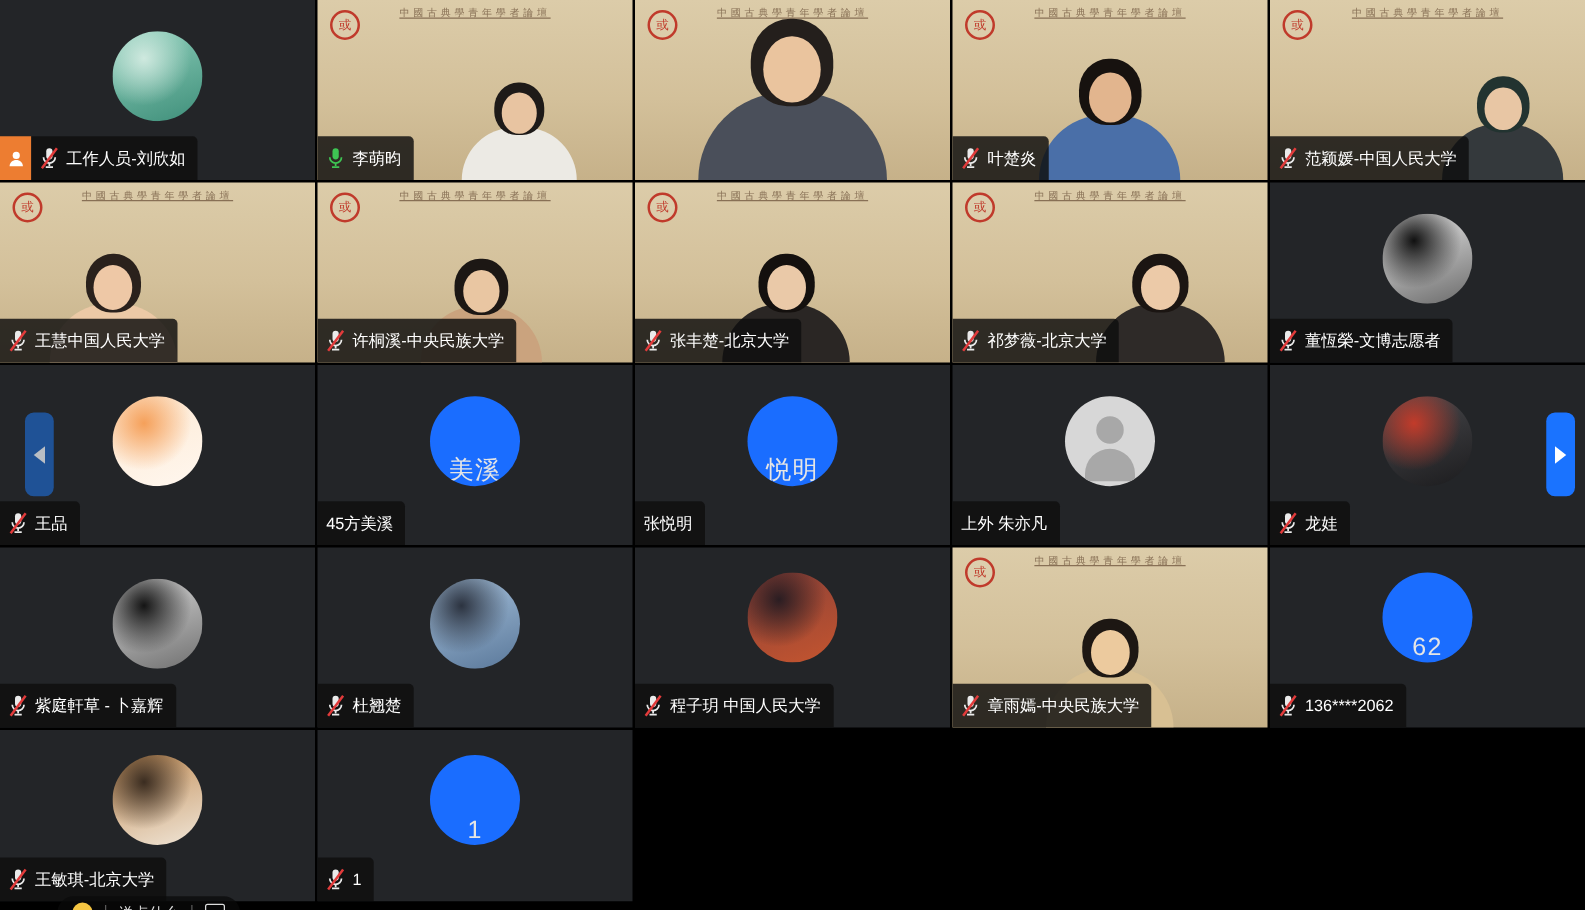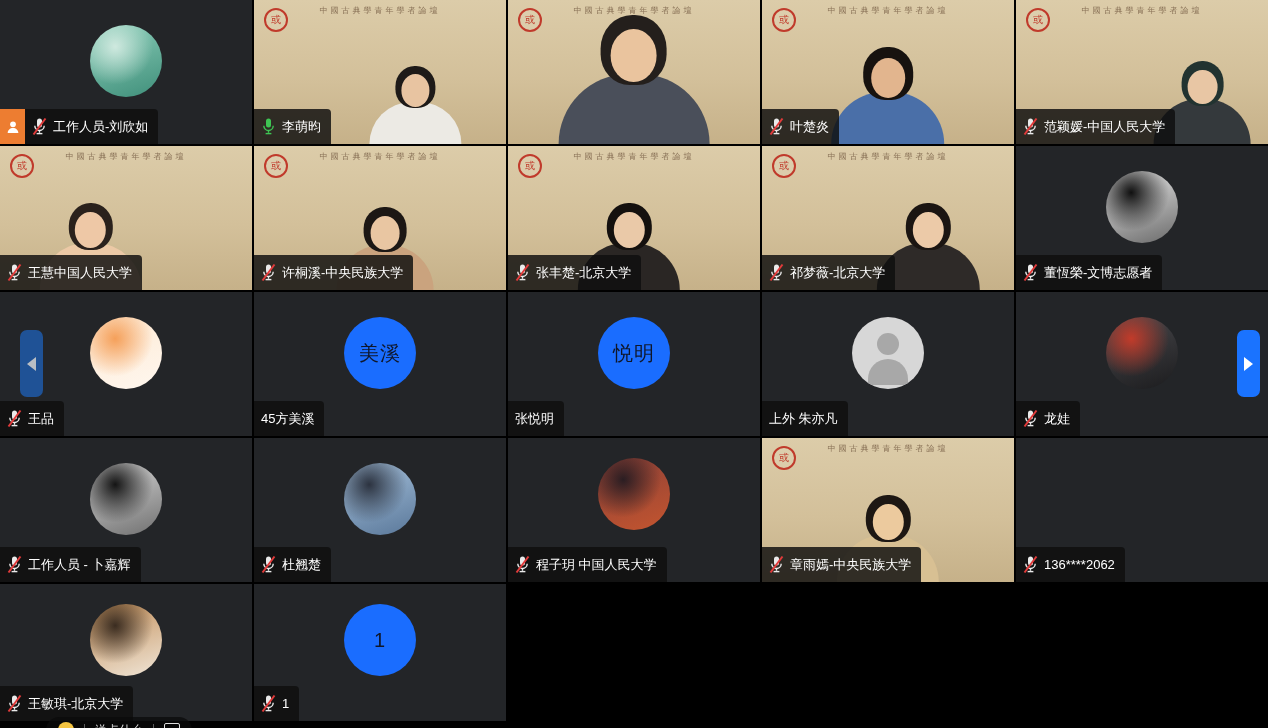--- a/index.html
+++ b/index.html
@@ -9,41 +9,41 @@
   }
   #grid{
     position:absolute;left:0;top:0;width:1268px;height:721px;
     display:grid;grid-template-columns:repeat(5,1fr);
     grid-template-rows:144px 144px 144px 144px 1fr;gap:2px;background:#000;
   }
   .tile{position:relative;overflow:hidden;background:#232528}
   .tile.video{background:linear-gradient(180deg,#dccca9 0%,#d3c09a 55%,#c6b189 100%)}
   .banner{
     position:absolute;top:5px;left:50%;transform:translateX(-50%);
-    font-size:8px;color:#7a6148;letter-spacing:3px;white-space:nowrap;opacity:.85;
+    font-size:8px;color:#7a6148;letter-spacing:3px;white-space:nowrap;opacity:.85;text-decoration:underline;
   }
   .seal{
     position:absolute;top:8px;left:10px;width:20px;height:20px;
     border:2px solid #c03a2b;border-radius:50%;color:#c03a2b;font-size:10px;
     display:flex;align-items:center;justify-content:center;background:rgba(255,255,255,.08);
   }
   
   .figure{position:absolute;bottom:0}
   .fig-hair{position:relative;margin:0 auto;z-index:1}
   .fig-face{position:relative;margin:0 auto;z-index:2;border-radius:50%}
   .fig-body{position:relative;margin:0 auto;z-index:0;border-radius:999px 999px 0 0}
   
   .avatar{
     position:absolute;left:50%;top:25px;transform:translateX(-50%);
     width:72px;height:72px;border-radius:50%;overflow:hidden;
   }
   .tile.short .avatar{top:20px}
   .avatar.initials{
-    background:#1a6dff;display:flex;align-items:center;justify-content:center;
-    color:#0f172a;font-size:20px;letter-spacing:1px;
+    background:#1a6dff;display:flex;align-items:flex-end;justify-content:center;
+    color:#e5e5e5;font-size:20px;letter-spacing:1px;
   }
   .avatar.default{background:#d7d7d7}
   .def-head{position:absolute;left:50%;top:16px;transform:translateX(-50%);
     width:22px;height:22px;border-radius:50%;background:#a8a8a8}
   .def-body{position:absolute;left:50%;top:42px;transform:translateX(-50%);
     width:40px;height:26px;border-radius:20px 20px 0 0;background:#a8a8a8}
   
   .label-bar{position:absolute;left:0;bottom:0;display:flex;align-items:stretch;height:35px;z-index:5}
   .badge{width:25px;display:flex;align-items:center;justify-content:center;flex:none}
   .badge.orange{background:#ed7d31}
@@ -356,21 +356,21 @@
         <div class="pill">
           <span class="mic">
             <svg width="15" height="19" viewBox="0 0 15 19">
               <rect x="5" y="1.5" width="5" height="9" rx="2.5" fill="#eaeaea"></rect>
               <path d="M2.8 8.8 a4.7 4.7 0 0 0 9.4 0" stroke="#eaeaea" fill="none" stroke-width="1.4"></path>
               <line x1="7.5" y1="13.6" x2="7.5" y2="15.8" stroke="#eaeaea" stroke-width="1.4"></line>
               <line x1="4.6" y1="16.6" x2="10.4" y2="16.6" stroke="#eaeaea" stroke-width="1.4"></line>
               <line x1="1.5" y1="17.5" x2="13.5" y2="1.5" stroke="#e23b3b" stroke-width="2"></line>
             </svg>
           </span>
-          <span>工作人员 - 卜嘉辉</span>
+          <span>紫庭軒草 - 卜嘉辉</span>
         </div>
       </div>
     </div>
     <div class="tile">
       <div class="avatar" style="background: radial-gradient(circle at 35% 30%, rgb(44, 51, 64) 0%, rgba(0, 0, 0, 0) 55%), linear-gradient(160deg, rgb(169, 196, 222) 0%, rgb(90, 120, 154) 100%);"></div>
       <div class="label-bar">
         <div class="pill">
           <span class="mic">
             <svg width="15" height="19" viewBox="0 0 15 19">
               <rect x="5" y="1.5" width="5" height="9" rx="2.5" fill="#eaeaea"></rect>
@@ -418,20 +418,23 @@
               <line x1="7.5" y1="13.6" x2="7.5" y2="15.8" stroke="#eaeaea" stroke-width="1.4"></line>
               <line x1="4.6" y1="16.6" x2="10.4" y2="16.6" stroke="#eaeaea" stroke-width="1.4"></line>
               <line x1="1.5" y1="17.5" x2="13.5" y2="1.5" stroke="#e23b3b" stroke-width="2"></line>
             </svg>
           </span>
           <span>章雨嫣-中央民族大学</span>
         </div>
       </div>
     </div>
     <div class="tile short">
+      <div class="avatar initials">
+        <span>62</span>
+      </div>
       <div class="label-bar">
         <div class="pill">
           <span class="mic">
             <svg width="15" height="19" viewBox="0 0 15 19">
               <rect x="5" y="1.5" width="5" height="9" rx="2.5" fill="#eaeaea"></rect>
               <path d="M2.8 8.8 a4.7 4.7 0 0 0 9.4 0" stroke="#eaeaea" fill="none" stroke-width="1.4"></path>
               <line x1="7.5" y1="13.6" x2="7.5" y2="15.8" stroke="#eaeaea" stroke-width="1.4"></line>
               <line x1="4.6" y1="16.6" x2="10.4" y2="16.6" stroke="#eaeaea" stroke-width="1.4"></line>
               <line x1="1.5" y1="17.5" x2="13.5" y2="1.5" stroke="#e23b3b" stroke-width="2"></line>
             </svg>

